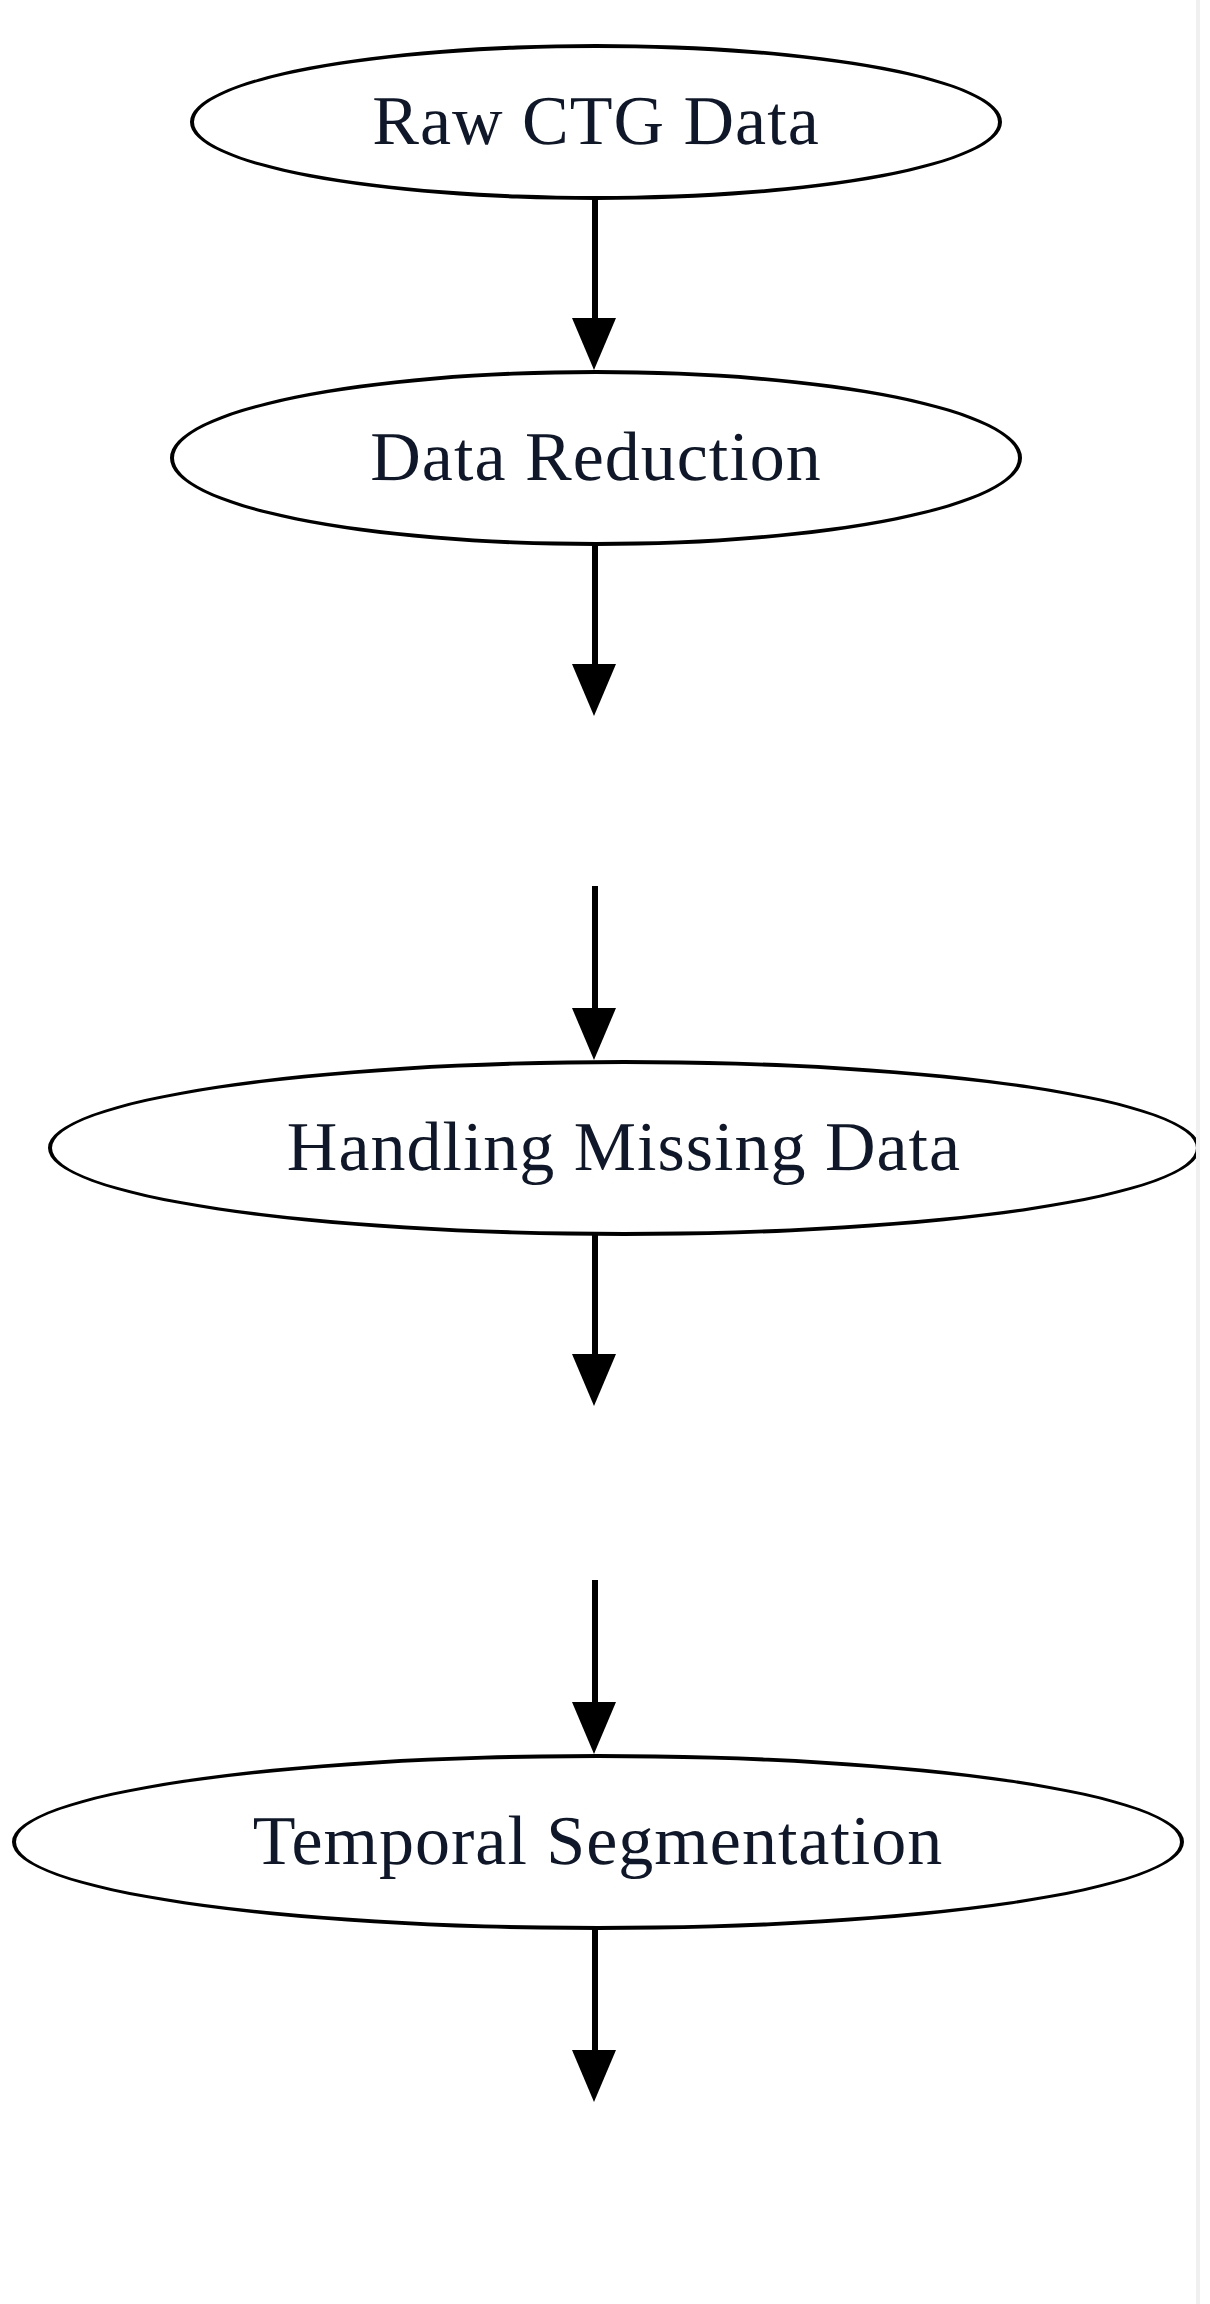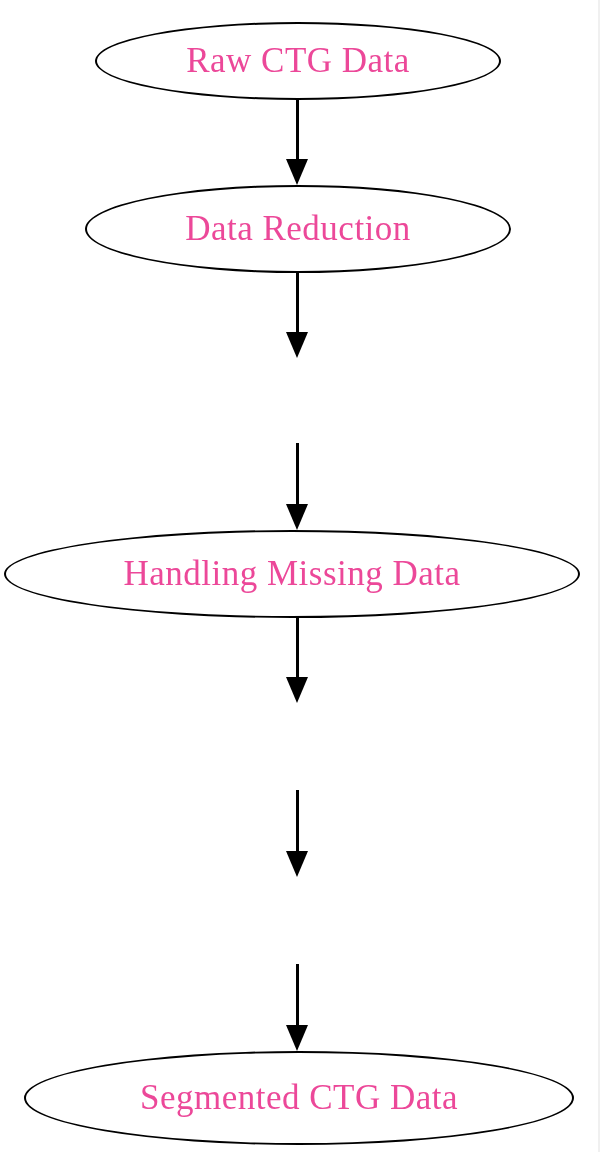--- a/index.html
+++ b/index.html
@@ -20,28 +20,28 @@
     box-sizing: border-box;
     border: 2.5px solid #000000;
     border-radius: 50%;
     background: #ffffff;
     display: flex;
     align-items: center;
     justify-content: center;
     text-align: center;
     font-size: 35px;
     letter-spacing: 0.5px;
-    color: #ec4899;
+    color: #0f172a;
     white-space: nowrap;
   }
   
   .n1 { left: 95px;  top: 22px;   width: 406px; height: 78px; }
   .n2 { left: 85px;  top: 185px;  width: 426px; height: 88px; }
   .n3 { left: 105px; top: 358px;  width: 386px; height: 86px; }
-  .n4 { left: 4px;  top: 530px;  width: 576px; height: 88px; }
+  .n4 { left: 24px;  top: 530px;  width: 576px; height: 88px; }
   .n5 { left: 7px;   top: 703px;  width: 584px; height: 88px; }
   .n6 { left: 6px;   top: 877px;  width: 586px; height: 88px; }
   .n7 { left: 24px;  top: 1051px; width: 550px; height: 94px; }
 
   .arrow {
     position: absolute;
     left: 286px;
     width: 22px;
     display: flex;
     flex-direction: column;
@@ -106,22 +106,22 @@
     <div class="shaft"></div>
     <div class="head"></div>
   </div>
 
 
   <div class="arrow a5">
     <div class="shaft"></div>
     <div class="head"></div>
   </div>
 
+  <div class="node n6">Temporal Segmentation</div>
 
   <div class="arrow a6">
     <div class="shaft"></div>
     <div class="head"></div>
   </div>
 
-  <div class="node n7">Segmented CTG Data</div>
 
   <div class="edge-artifact"></div>
 </div>
 
 </body></html>

